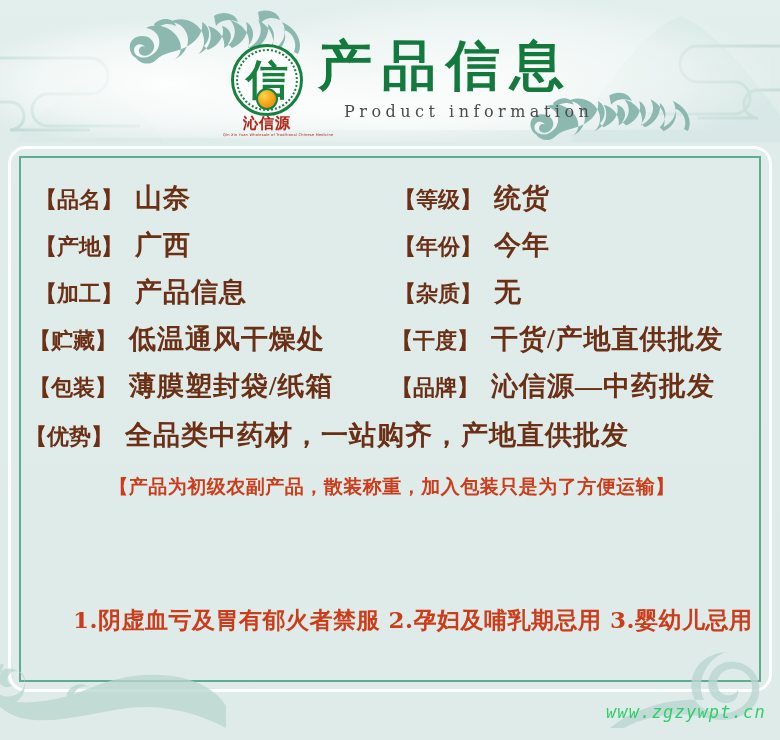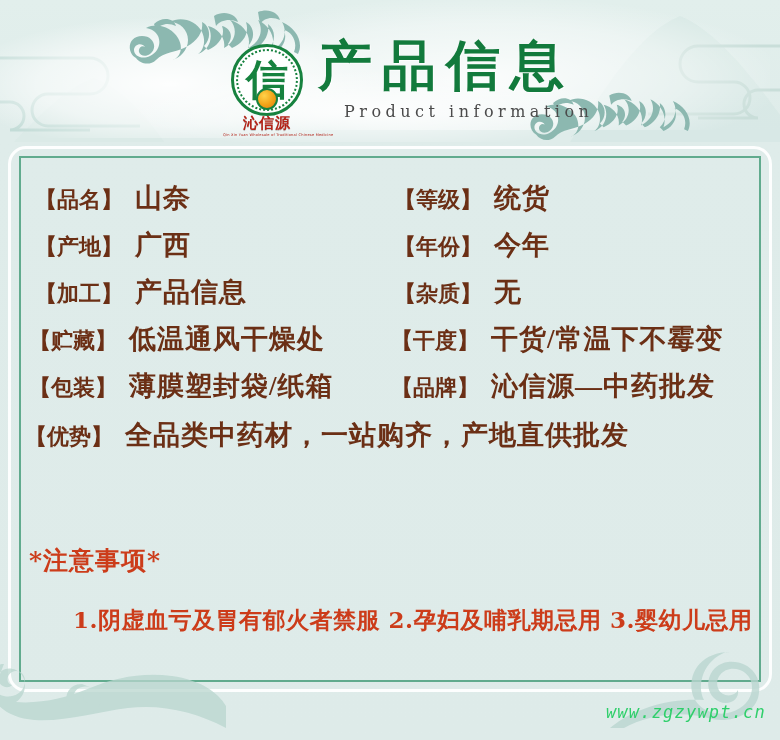--- a/index.html
+++ b/index.html
@@ -212,21 +212,21 @@
         </span>
       </div>
 
       <div class="row" style="top:163px;">
         <span class="cell" style="left:8px;">
           <span class="k">【贮藏】</span>
           <span class="v">低温通风干燥处</span>
         </span>
         <span class="cell" style="left:370px;">
           <span class="k">【干度】</span>
-          <span class="v">干货/常温下不霉变</span>
+          <span class="v">干货/产地直供批发</span>
         </span>
       </div>
 
       <div class="row" style="top:210px;">
         <span class="cell" style="left:8px;">
           <span class="k">【包装】</span>
           <span class="v">薄膜塑封袋/纸箱</span>
         </span>
         <span class="cell" style="left:370px;">
           <span class="k">【品牌】</span>
@@ -234,22 +234,22 @@
         </span>
       </div>
 
       <div class="row" style="top:259px;">
         <span class="cell" style="left:4px;">
           <span class="k">【优势】</span>
           <span class="v">全品类中药材，一站购齐，产地直供批发</span>
         </span>
       </div>
 
-
-      <div class="warn-title" style="left:8px;top:386px;">*注意事项*</div>
+      <div class="note-red" style="top:316px;">【产品为初级农副产品，散装称重，加入包装只是为了方便运输】</div>
+
       <div class="warn-body" style="left:36px;top:448px;width:690px;margin-left:16px;">1.阴虚血亏及胃有郁火者禁服 2.孕妇及哺乳期忌用 3.婴幼儿忌用</div>
     </div>
   </div>
 
   <div id="footer-deco">
     <svg style="position:absolute;left:-14px;top:8px;" width="240" height="110" viewBox="0 0 240 110">
       <g fill="#b9d6cf" opacity="0.75">
         <path d="M18 36 C 4 36, 0 52, 8 62 C 16 72, 34 70, 38 58 C 42 48, 34 40, 26 44
                  C 20 47, 20 56, 26 57 C 22 62, 12 58, 12 50 C 12 42, 22 38, 30 42
                  C 42 48, 42 66, 30 74 C 54 76, 80 70, 104 60 C 128 50, 156 44, 186 48

